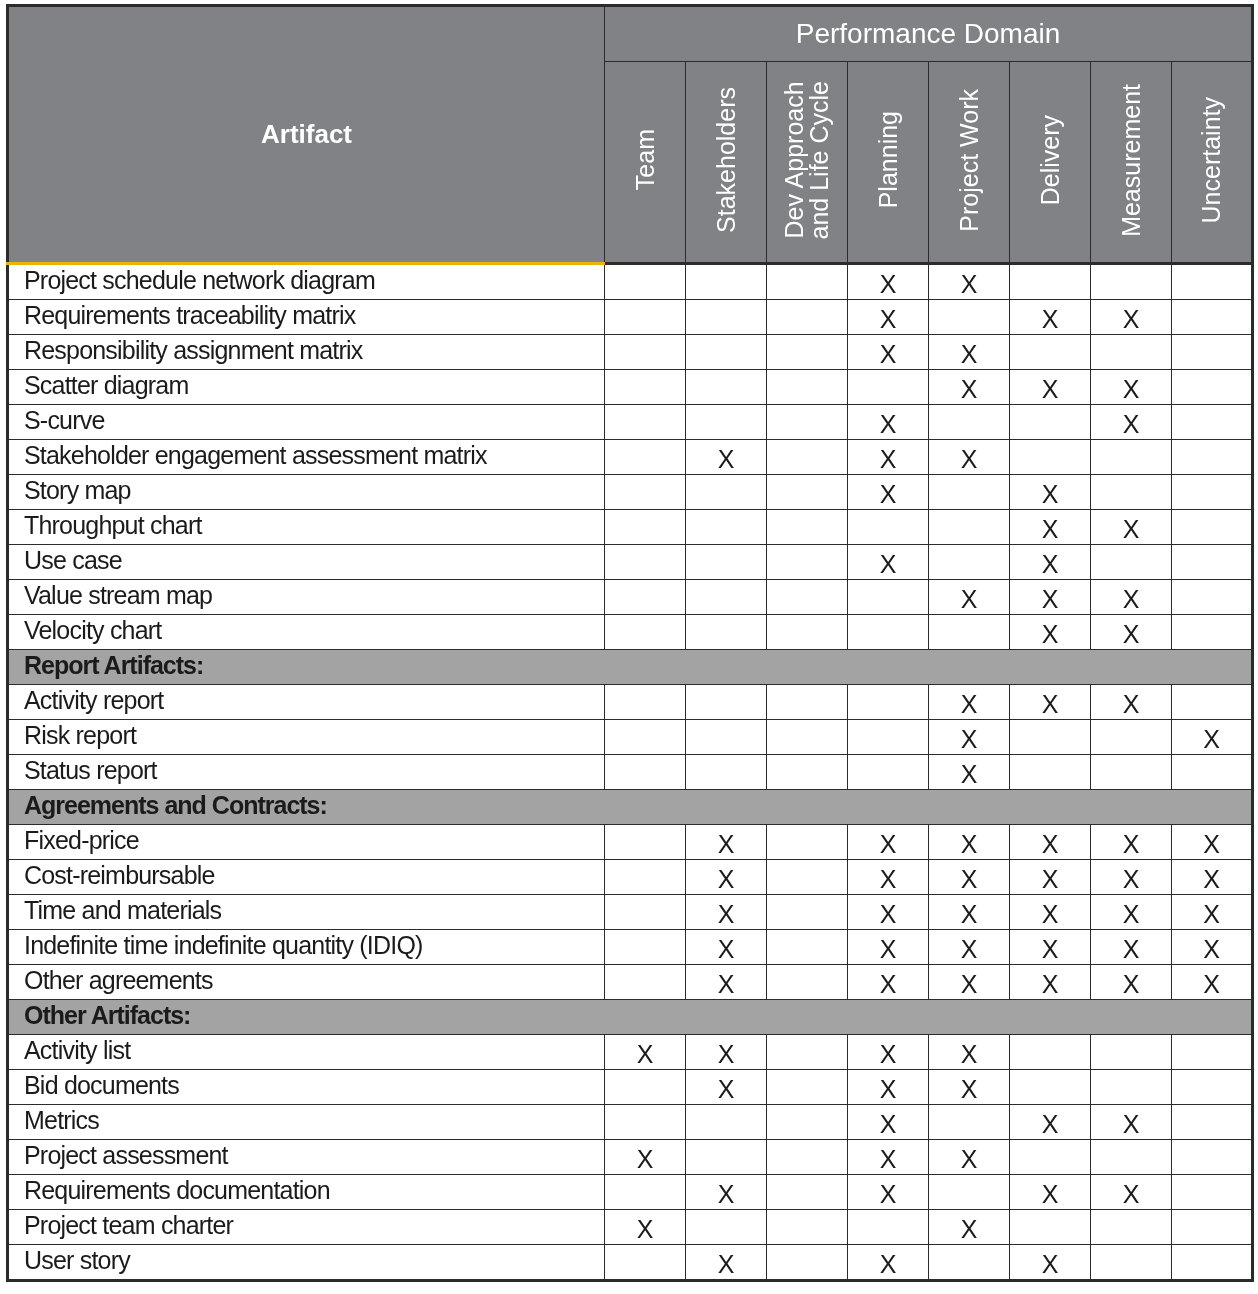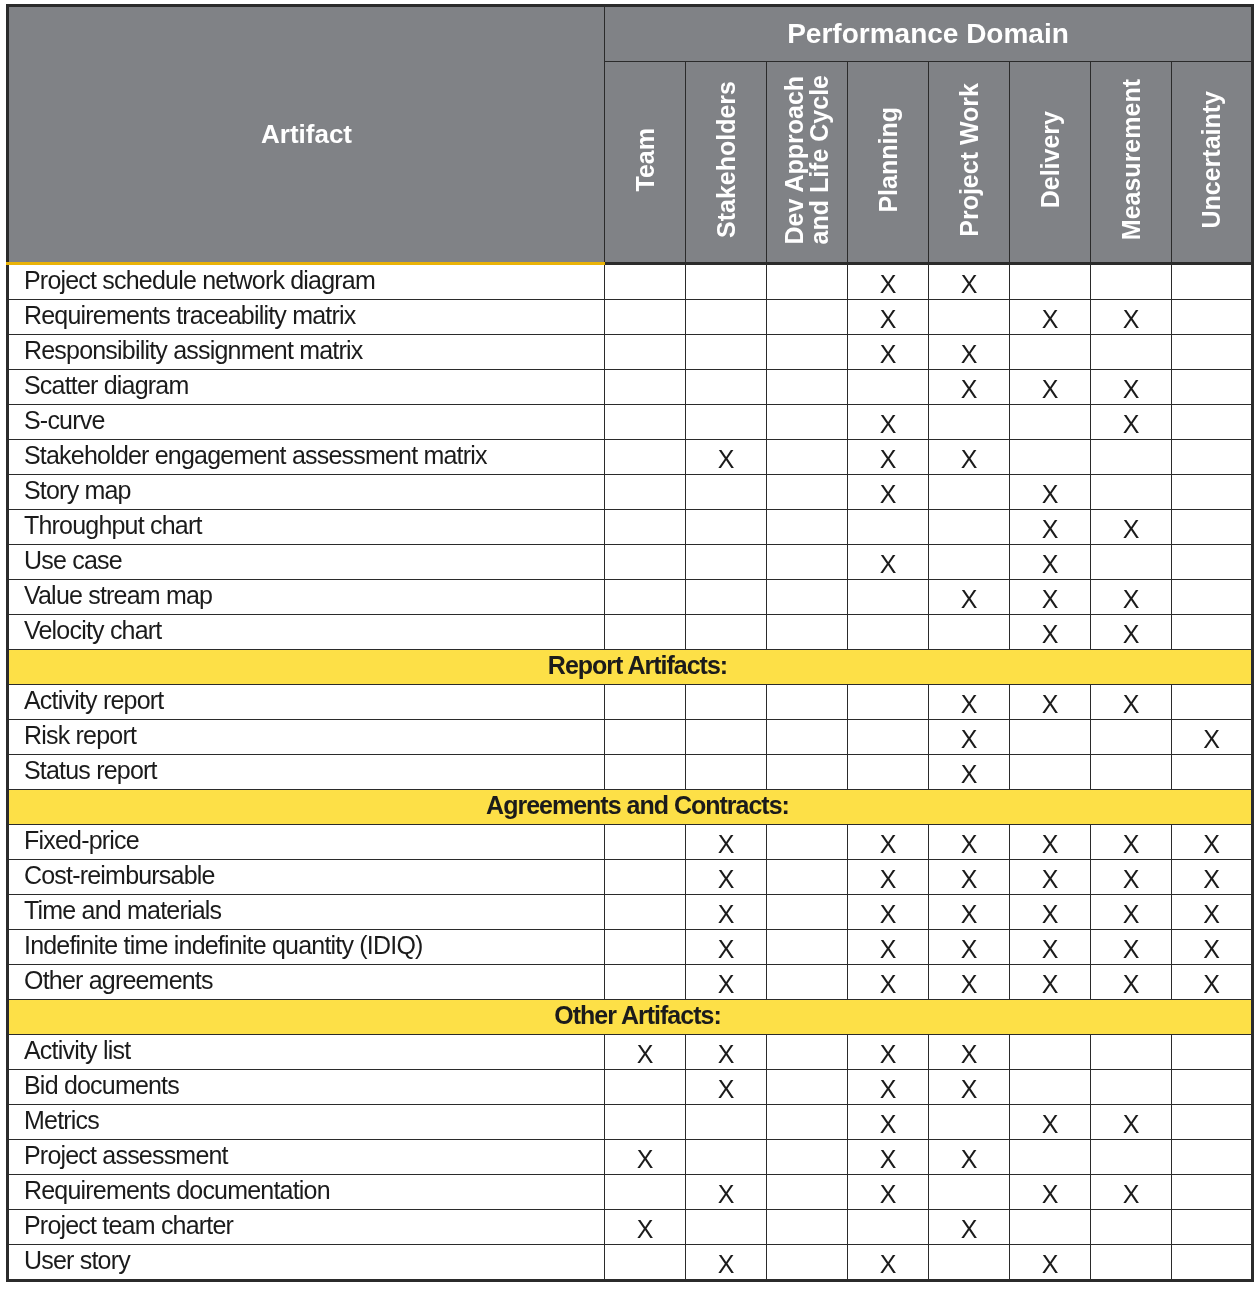--- a/index.html
+++ b/index.html
@@ -6,37 +6,37 @@
   body { width: 1258px; height: 1294px; position: relative; overflow: hidden; font-family: "Liberation Sans", sans-serif; }
   table.grid {
     position: absolute; left: 6px; top: 4px;
     border-collapse: collapse; table-layout: fixed;
     width: 1248px;
     border: 3px solid #2b2b2b;
   }
   table.grid col.c-art { width: 597px; }
   table.grid col.c-dom { width: 81px; }
   th, td { border: 1px solid #2b2b2b; padding: 0; }
-  th { background: #808286; color: #ffffff; font-weight: bold; }
+  th { background: #808286; color: #ffffff; font-weight: normal; }
   th.artifact-h { font-size: 26px; font-weight: bold; height: 255px; vertical-align: middle; text-align: center; border-bottom: 3px solid #eab308; }
   th.perf-h { height: 54px; font-size: 28px; text-align: center; vertical-align: middle; }
   th.dom-h { height: 200px; vertical-align: middle; text-align: center; border-bottom: 3px solid #2b2b2b; }
   th.dom-h .rot {
     display: inline-block;
     writing-mode: vertical-rl;
     transform: rotate(180deg);
     font-size: 25px;
     line-height: 1.0;
     white-space: pre-line;
     text-align: center;
   }
   td { height: 34px; font-size: 25px; color: #1b1b1b; }
   td.name { padding-left: 15px; letter-spacing: -0.8px; vertical-align: top; line-height: 30px; font-stretch: condensed; margin-top: 7px; }
   td.mark { text-align: center; vertical-align: bottom; line-height: 30px; font-size: 25px; }
-  tr.section td { background: #fde047; font-weight: bold; padding-left: 15px; letter-spacing: -1px; vertical-align: top; line-height: 30px; text-align: center; }
+  tr.section td { background: #a3a3a3; font-weight: bold; padding-left: 15px; letter-spacing: -1px; vertical-align: top; line-height: 30px; }
 </style>
 </head>
 <body>
 
 <table class="grid">
   <colgroup>
     <col class="c-art">
       <col class="c-dom">
       <col class="c-dom">
       <col class="c-dom">

